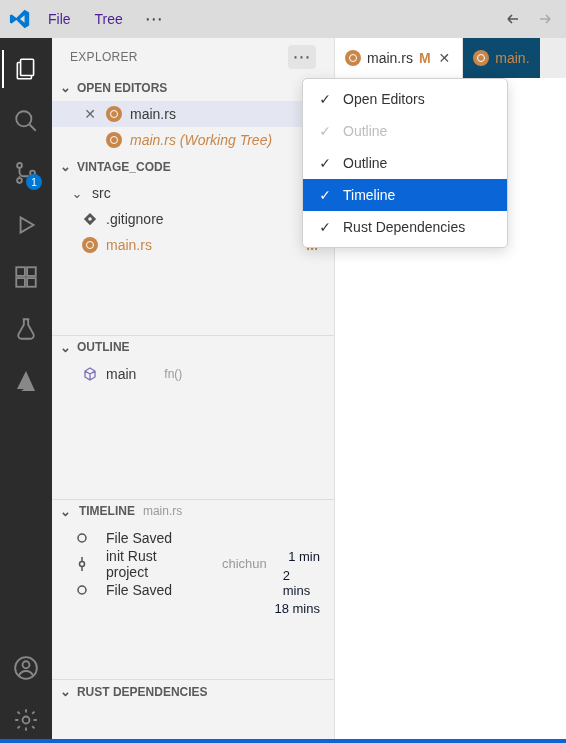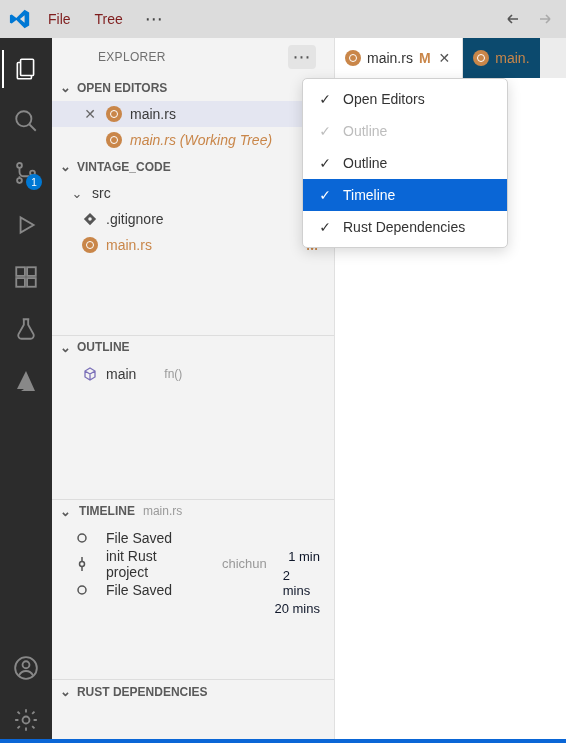--- a/index.html
+++ b/index.html
@@ -1,42 +1,42 @@
 <!DOCTYPE html>
 <html><head>
 <meta charset="utf-8">
 <style>
   * { margin: 0; padding: 0; box-sizing: border-box; font-family: -apple-system, "Segoe UI", sans-serif; }
   body { width: 566px; height: 743px; overflow: hidden; background: #fff; position: relative; }
 
   
   .menubar { height: 38px; background: #dcdcdc; display: flex; align-items: center; padding: 0 6px; gap: 4px; }
   .menubar .logo { width: 28px; height: 28px; display:flex; align-items:center; justify-content:center; }
-  .menu-item { padding: 4px 10px; color: #7f1d1d; font-size: 14px; border-radius: 4px; cursor: pointer; }
+  .menu-item { padding: 4px 10px; color: #4c1d95; font-size: 14px; border-radius: 4px; cursor: pointer; }
   .menu-ellipsis { padding: 4px 8px; color:#444; font-size:18px; letter-spacing:1px; cursor:pointer;}
   .nav-arrows { margin-left: auto; display: flex; gap: 2px; }
   .nav-arrow { width: 30px; height: 30px; display:flex; align-items:center; justify-content:center; color:#555; font-size:18px; border-radius:4px; cursor:pointer;}
   .nav-arrow.disabled { color:#aaa; }
   .searchbox { margin-left: 8px; flex: 1; max-width: 210px; height: 28px; background: #eaeaea; border: 1px solid #c8c8c8; border-radius: 5px; display:flex; align-items:center; padding: 0 8px; color:#555; font-size:13px; gap:6px;}
   .searchbox svg { flex:none; }
 
   
   .main { display: flex; height: calc(100% - 38px); }
 
   
   .activity { width: 52px; background: #2c2c2c; display: flex; flex-direction: column; align-items:center; padding-top:8px; gap:6px;}
   .act-item { width: 48px; height: 46px; display:flex; align-items:center; justify-content:center; color:#888; cursor:pointer; position:relative;}
   .act-item.active { color:#fff; }
   .act-item.active::before { content:""; position:absolute; left:0; top:4px; bottom:4px; width:2px; background:#fff; }
   .act-badge { position:absolute; bottom:6px; right:8px; background:#0078d4; color:#fff; border-radius:50%; width:16px; height:16px; font-size:10px; display:flex; align-items:center; justify-content:center;}
   .activity .spacer { flex:1; }
 
   
   .sidebar { width: 283px; background: #f3f3f3; border-right: 1px solid #e0e0e0; display:flex; flex-direction:column; overflow:hidden;}
-  .sb-header { height: 38px; display:flex; align-items:center; padding: 0 18px; color:#6f6f6f; font-size:12px; letter-spacing:0.3px; justify-content:space-between;margin-left:28px;}
+  .sb-header { height: 38px; display:flex; align-items:center; padding: 0 18px; color:#6f6f6f; font-size:12px; letter-spacing:0.3px; justify-content:space-between;}
   .sb-header .dots { width:28px; height:24px; display:flex; align-items:center; justify-content:center; background:#e4e4e4; border-radius:4px; color:#555; font-size:18px; letter-spacing:1px; cursor:pointer;}
 
   .section-title { display:flex; align-items:center; gap:6px; padding: 4px 8px; font-size:12px; font-weight:700; color:#5a5a5a; cursor:pointer;}
   .section-title .chev { font-size:13px; color:#5a5a5a;}
   .section-body { padding: 2px 0; }
 
   .row { display:flex; align-items:center; height:26px; padding: 0 8px 0 22px; font-size:14px; color:#3a3a3a; gap:8px; cursor:pointer;}
   .row.selected { background:#e4e6f1; }
   .row.dirty { color:#c98649; font-style:italic; }
   .row .status { margin-left:auto; color:#c98649; font-weight:600; padding-right:8px; font-style:normal;}
@@ -268,21 +268,21 @@
         <span class="author">chichun</span>
         <span class="time">2 mins</span>
       </div>
       <div class="tl-row">
         <span class="icon-commit">
             <svg width="12" height="12" viewBox="0 0 12 12">
               <circle cx="6" cy="6" r="4" stroke="#555" stroke-width="1.5" fill="none"></circle>
             </svg>
           </span>
         <span>File Saved</span>
-        <span class="time">20 mins</span>
+        <span class="time">18 mins</span>
       </div>
     </div>
 
     <div class="sect-spacer" style="min-height:60px;"></div>
 
     <div class="section-title section-divider">
       <span class="chev">⌄</span>
       <span>RUST DEPENDENCIES</span>
     </div>
     <div style="height:40px;"></div>

